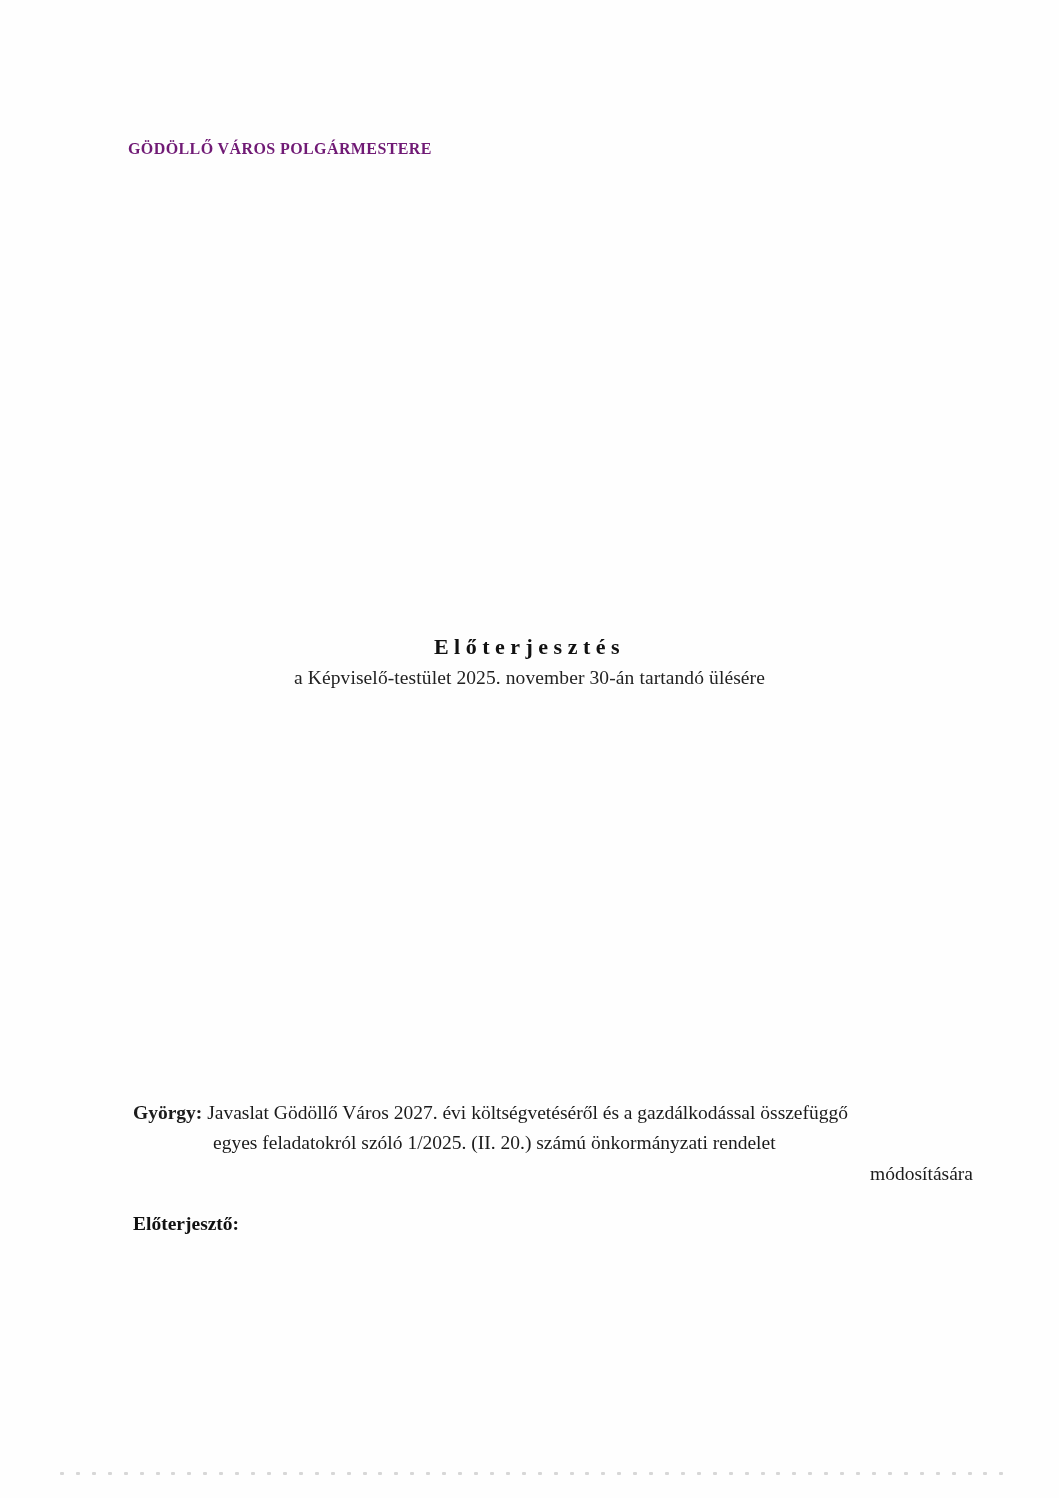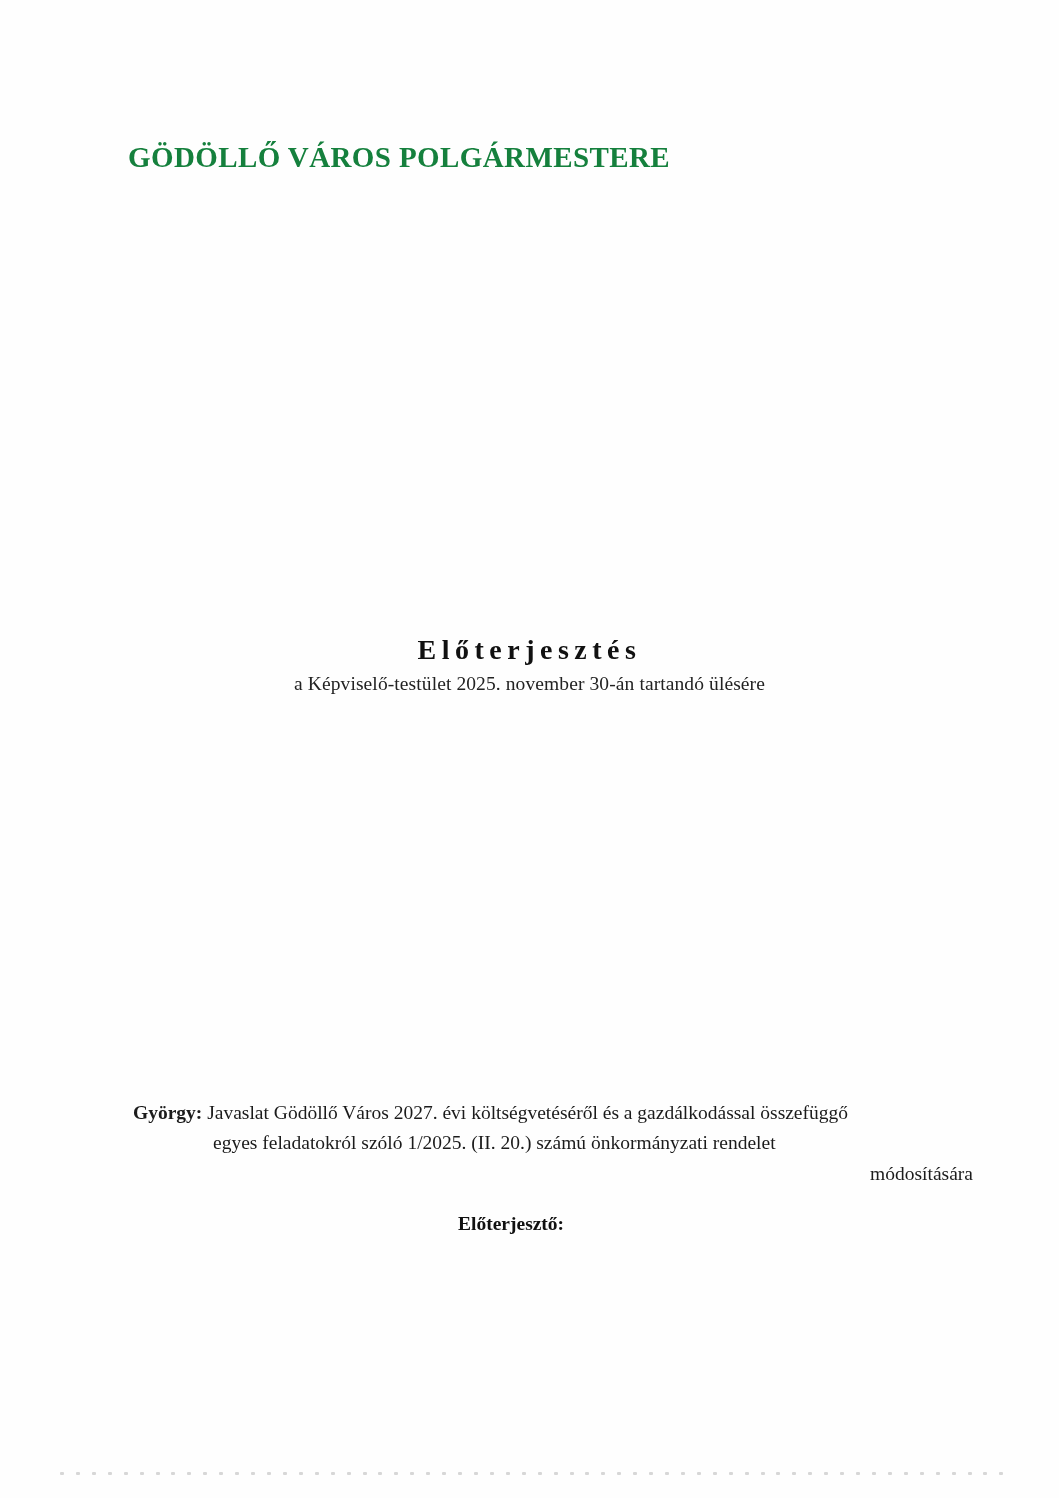--- a/index.html
+++ b/index.html
@@ -25,39 +25,39 @@
   
   .letterhead {
     position: absolute;
     left: 128px;
     top: 138px;
     width: 800px;
   }
   .letterhead .line {
     font-family: "Liberation Serif", serif;
     font-weight: bold;
-    font-size: 29px;
+    font-size: 16px;
     letter-spacing: 0.4px;
     line-height: 1.33;
-    color: #15803d;
+    color: #701a75;
     white-space: nowrap;
   }
 
   
   .title-block {
     position: absolute;
     left: 0;
     right: 0;
     top: 634px;
     text-align: center;
   }
   .doc-title {
     font-family: "Liberation Serif", serif;
     font-weight: bold;
-    font-size: 28px;
+    font-size: 22px;
     letter-spacing: 5.5px;
     color: #111111;
     margin-bottom: 7px;
   }
   .doc-subtitle {
     font-family: "Liberation Serif", serif;
     font-size: 19.5px;
     color: #222222;
     letter-spacing: 0.1px;
   }
@@ -90,21 +90,20 @@
   }
 
   
   .presenter-block {
     position: absolute;
     left: 133px;
     top: 1213px;
     width: 840px;
     display: flex;
     align-items: flex-start;
-    justify-content: center;
   }
   .presenter-label {
     font-weight: bold;
     font-size: 19.5px;
     width: 190px;
     flex: 0 0 190px;
     color: #111111;
   }
   .presenter-names {
     font-size: 19.5px;

